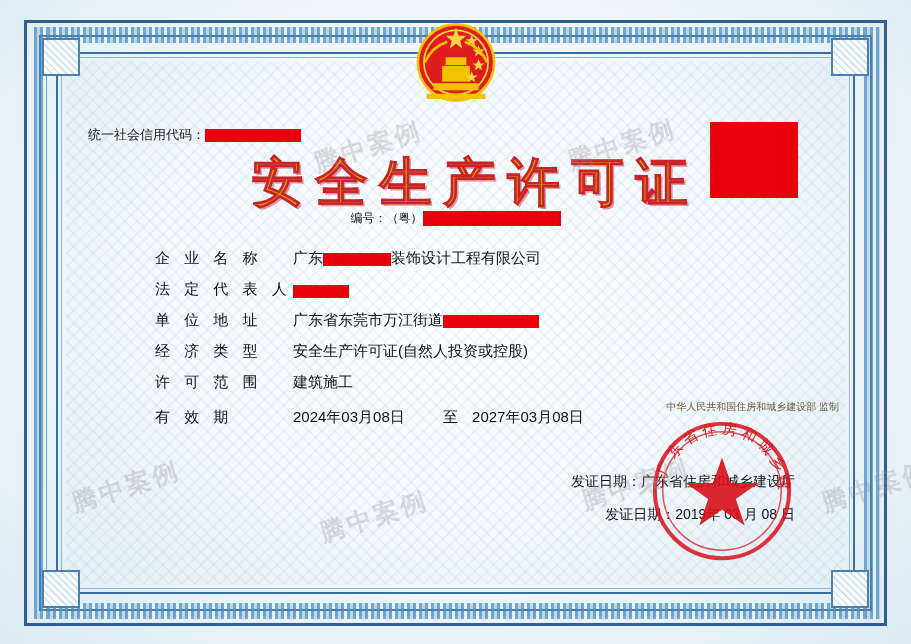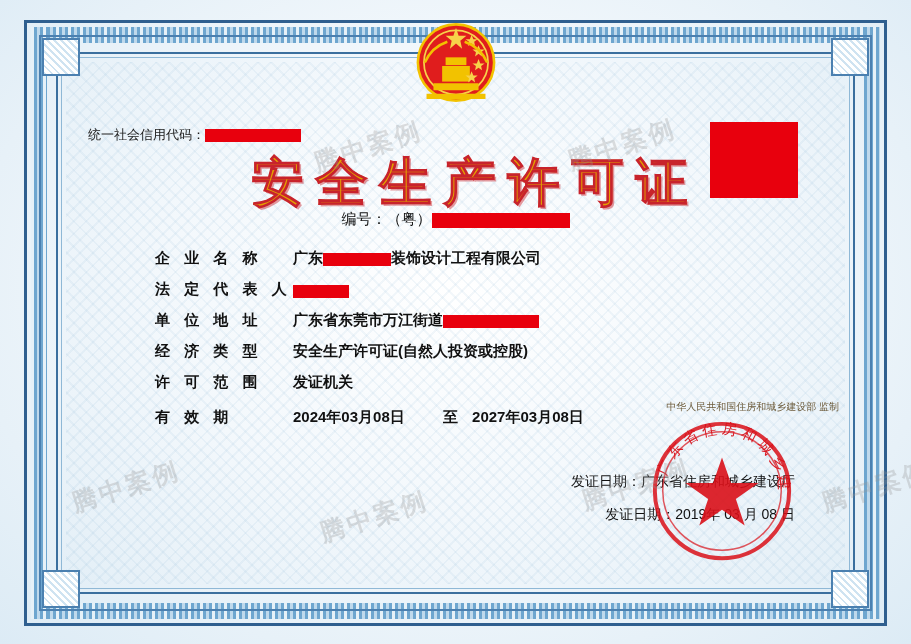--- a/index.html
+++ b/index.html
@@ -96,24 +96,24 @@
     color:#e2a000;
     -webkit-text-stroke:1px #c8232c;
     text-shadow:2px 2px 0 rgba(200,35,44,.45);
     font-family:"DejaVu Sans", sans-serif;
     padding-left:40px;
   }
   .redstamp{
     position:absolute;right:113px;top:122px;width:88px;height:76px;background:#e8000d;
   }
   .number{
-    position:absolute;left:0;right:0;top:210px;text-align:center;font-size:15px;color:#111;
+    position:absolute;left:0;right:0;top:210px;text-align:center;font-size:12px;color:#111;
   }
   .rows{position:absolute;left:155px;top:243px;width:640px;}
-  .row{display:flex;align-items:center;height:31px;font-size:15px;color:#111;font-weight:bold;}
+  .row{display:flex;align-items:center;height:31px;font-size:15px;color:#111;}
   .lab{width:138px;letter-spacing:5px;white-space:nowrap;}
   .val{flex:1;white-space:nowrap;}
   .to{margin:0 10px 0 34px;}
   .issuer{
     position:absolute;right:116px;top:473px;font-size:14px;color:#111;white-space:nowrap;
   }
   .issuedate{
     position:absolute;right:116px;top:506px;font-size:14px;color:#111;white-space:nowrap;
   }
   .seal{
@@ -201,21 +201,21 @@
         </div>
       </div>
 
       <div class="row">
         <div class="lab">经 济 类 型</div>
         <div class="val">安全生产许可证(自然人投资或控股)</div>
       </div>
 
       <div class="row">
         <div class="lab">许 可 范 围</div>
-        <div class="val">发证机关</div>
+        <div class="val">建筑施工</div>
       </div>
 
       <div class="row" style="height:38px;">
         <div class="lab">有 效 期</div>
         <div class="val">
           <span>2024年03月08日</span>
           <span class="to">至</span>
           <span>2027年03月08日</span>
         </div>
       </div>

